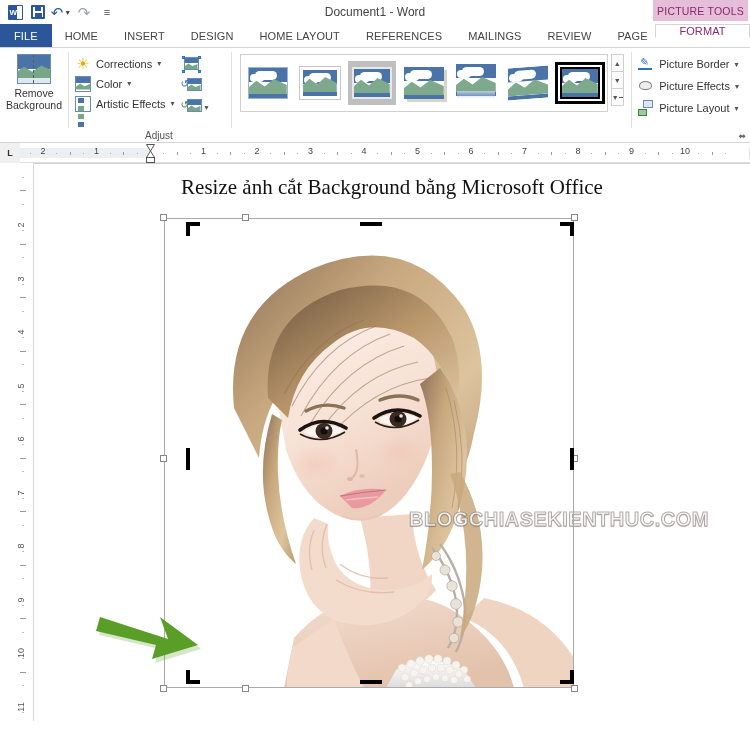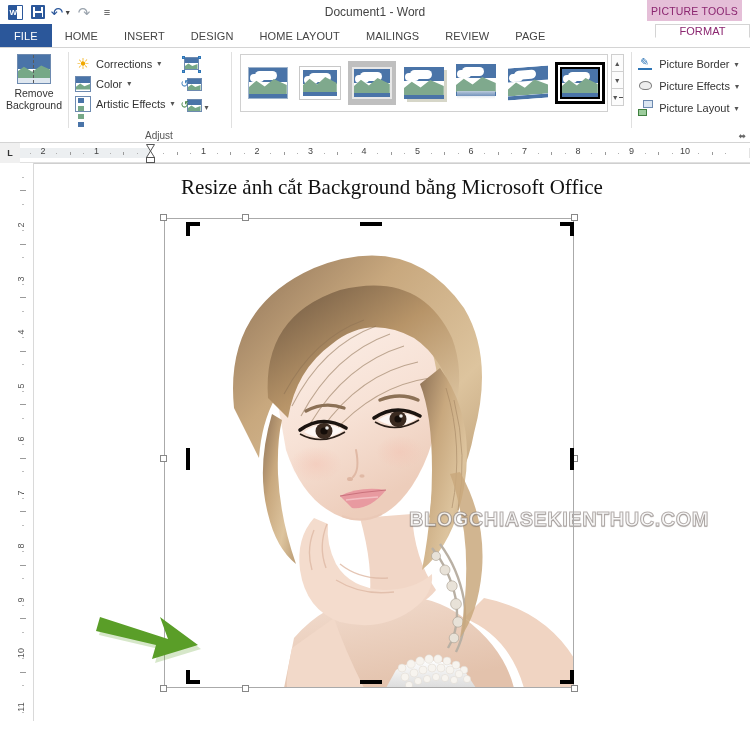--- a/index.html
+++ b/index.html
@@ -36,21 +36,21 @@
   .undo-arrow, .redo-arrow { color:#2B579A; font-size:15px; line-height:1; }
   .redo-arrow { color:#9aa3ad; }
   .mini-caret { font-size:7px; color:#444; margin-left:1px; }
   .qat-more { color:#444; font-size:11px; }
 
   .doc-title {
     position:absolute; left:0; right:0; top:0; height:24px; line-height:24px;
     text-align:center; font-size:12px; color:#444; pointer-events:none;
   }
   .picture-tools {
-    position:absolute; right:8px; top:0; width:95px; height:21px;
+    position:absolute; right:2px; top:0; width:95px; height:21px;
     background:#E5BFD8; color:#8B2670; font-size:10.5px;
     display:flex; align-items:center; justify-content:center; letter-spacing:.2px;
   }
 
   
   .tabbar {
     position:relative; height:24px; background:#ffffff;
     display:flex; align-items:stretch; border-bottom:1px solid #d4d4d4;
   }
   .tab {
@@ -278,20 +278,21 @@
     <div class="doc-title">Document1 - Word</div>
     <div class="picture-tools">PICTURE TOOLS</div>
   </div>
 
   <div class="tabbar">
     <div class="tab file">FILE</div>
     <div class="tab">HOME</div>
     <div class="tab">INSERT</div>
     <div class="tab">DESIGN</div>
     <div class="tab">HOME LAYOUT</div>
+    <div class="tab">REFERENCES</div>
     <div class="tab">MAILINGS</div>
     <div class="tab">REVIEW</div>
     <div class="tab">PAGE</div>
     <div class="tab format">FORMAT</div>
   </div>
 
   <div class="ribbon">
 
     <div class="group">
       <div class="removebg">

